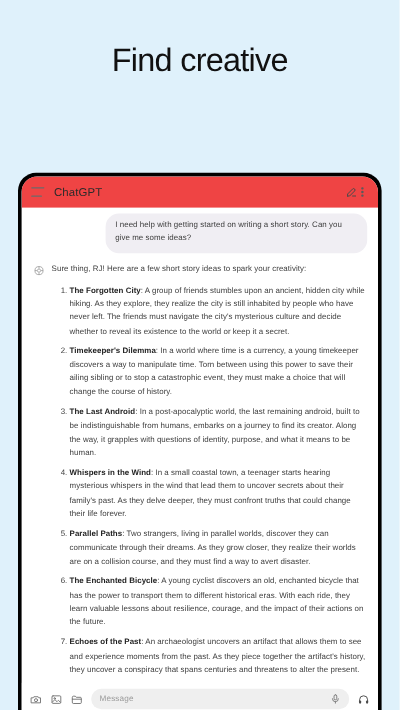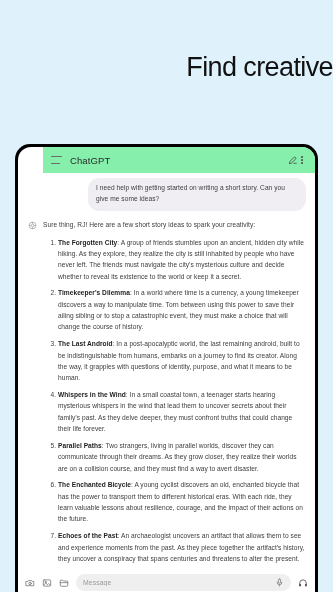--- a/index.html
+++ b/index.html
@@ -5,22 +5,22 @@
   * { margin:0; padding:0; box-sizing:border-box; }
   html,body { width:333px; height:592px; overflow:hidden; }
   body {
     font-family:"Liberation Sans", sans-serif;
     background:#dff1fb;
     position:relative;
   }
 
   
   .headline {
-    text-align:right;
-    padding-top:50px;
+    text-align:center;
+    padding-top:33px;
     font-size:27px;
     line-height:1.28;
     letter-spacing:-0.6px;
     color:#111111;
     font-weight:400;
   }
   .headline .l2 { display:block; }
 
   
   .phone {
@@ -45,22 +45,21 @@
     position:relative;
   }
 
   
   .app-header {
     display:flex;
     align-items:center;
     height:26px;
     padding:0 9px 0 8px;
     flex:0 0 auto;
-    background:#86efac;
-    margin-left:25px;
+    background:#ef4444;
   }
   .hamburger {
     width:11px; height:8px;
     display:flex; flex-direction:column; justify-content:space-between;
     margin-right:8px;
     cursor:pointer;
   }
   .hamburger i { display:block; height:1.2px; background:#6b6b6b; border-radius:1px; }
   .hamburger i:nth-child(2){ width:78%; }
   .app-title {

